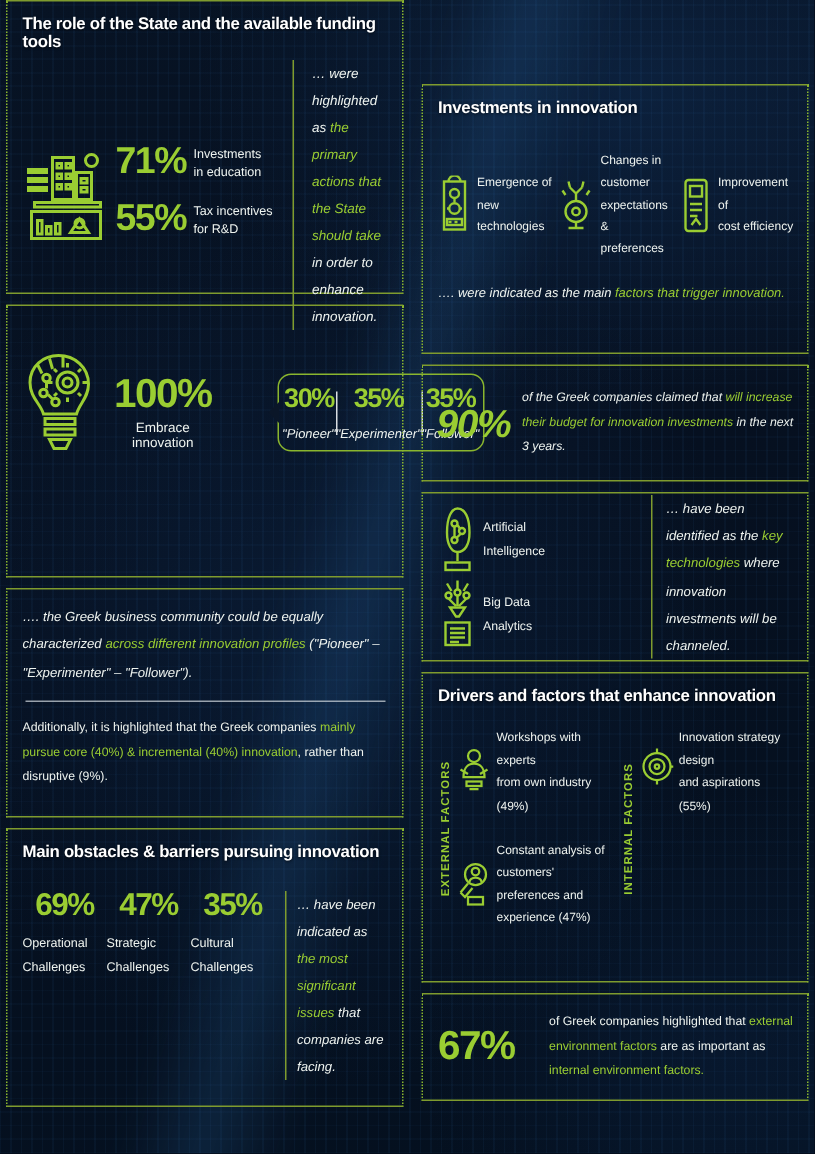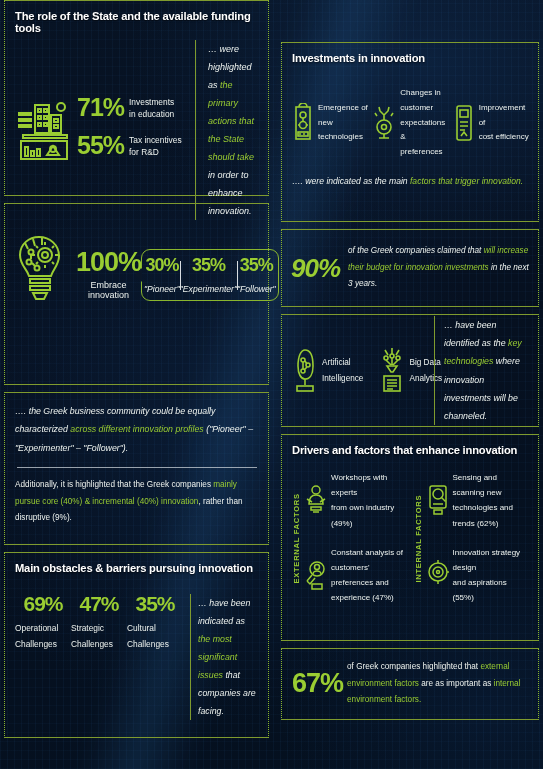--- a/index.html
+++ b/index.html
@@ -80,21 +80,21 @@
   .stat-row { display: flex; align-items: center; gap: 5px; margin: 8px 0 14px; }
   .stat-row .big-pct { font-size: 25px; }
   .stat-lbl { color: #eef3ef; font-size: 8.4px; line-height: 1.45; }
   .vdiv { width: 1px; align-self: stretch; background: #7f9b2e; margin: 0 8px 0 2px; }
   .p1-note {
     flex: 1; font-style: italic; font-size: 9px; line-height: 2.0;
     color: #eef3ef;
   }
 
   
-  .p2-body { display: flex; align-items: center; }
+  .p2-body { display: flex; align-items: center; gap: 44px; }
   .p2-left { width: 138px; display: flex; align-items: center; gap: 3px; }
   .p2-left-txt { text-align: center; }
   .p2-left-txt .big-pct { font-size: 27px; }
   .p2-left-txt .sub { color: #eef3ef; font-size: 9px; margin-top: 5px; }
   .profile-box {
     position: relative; flex: 1;
     border: 1.4px solid #8ab62e; border-radius: 9px;
     display: flex; padding: 7px 2px 6px;
   }
   .profile-box::before {
@@ -131,40 +131,40 @@
   .inv-note { font-style: italic; font-size: 8.6px; color: #eef3ef; }
 
   
   .p6 { padding: 10px 9px; }
   .p6-row { display: flex; align-items: center; gap: 8px; }
   .p6-row .big-pct { font-size: 26px; }
   .p6-txt { font-size: 8.2px; line-height: 2.05; color: #eef3ef; }
 
   
   .p7-body { display: flex; align-items: center; }
-  .tech-pair { display: flex; gap: 16px; width: 142px; }
+  .tech-pair { display: flex; gap: 0; width: 142px; flex-direction: column; }
   .tech-item { display: flex; align-items: center; gap: 4px; }
   .tech-item .txt { color: #eef3ef; font-size: 8.2px; line-height: 1.9; }
   .p7-note { flex: 1; font-style: italic; font-size: 8.8px; line-height: 2.05; color: #eef3ef; padding-left: 9px; }
 
   
   .drv-cols { display: flex; gap: 6px; margin-top: 5px; }
   .drv-col { flex: 1; display: flex; gap: 4px; }
   .vlabel {
     writing-mode: vertical-rl; transform: rotate(180deg);
     color: #9acd32; font-size: 7.6px; font-weight: bold;
     letter-spacing: .7px; text-align: center; padding: 2px 0;
   }
   .drv-items { flex: 1; }
   .drv-item { display: flex; align-items: center; gap: 4px; margin-bottom: 14px; }
   .drv-item:last-child { margin-bottom: 2px; }
   .drv-item .txt { color: #eef3ef; font-size: 8px; line-height: 1.9; }
 
   
-  .p9-row { display: flex; align-items: center; gap: 4px; }
+  .p9-row { display: flex; align-items: center; gap: 23px; }
   .p9-row .big-pct { font-size: 27px; }
   .p9-txt { font-size: 8.2px; line-height: 2.05; color: #eef3ef; }
 
   .ico { flex: 0 0 auto; display: block; }
 </style>
 </head>
 <body>
 
 <div id="infographic">
 
@@ -297,21 +297,21 @@
           </div>
         </div>
         <div class="vdiv" style="margin:0 7px;"></div>
         <div class="p4-note">
           <span class="white">… have been indicated as </span><span class="green">the most significant issues </span><span class="white">that companies are facing.</span>
         </div>
       </div>
     </div>
   </div>
 
-  <div class="col col-right" style="top:42px;">
+  <div class="col col-right" style="top:56px;">
 
     <div class="panel" style="height:180px;">
       <div class="panel-title">Investments in innovation</div>
       <div class="inv-items" style="margin-top:22px;">
         <div class="inv-item">
           <svg class="ico" width="22" height="40" viewBox="0 0 22 40" fill="none" stroke="#9acd32" stroke-width="1.6">
             <rect x="4" y="4" width="14" height="32"></rect>
             <path d="M7 4 a4 4 0 0 1 8 0"></path>
             <circle cx="11" cy="12" r="3"></circle>
               <circle cx="11" cy="22" r="3.5"></circle>
@@ -437,33 +437,20 @@
                 <span>preferences and experience (47%)</span>
               </div>
             </div>
           </div>
         </div>
         <div class="drv-col">
           <div class="vlabel">INTERNAL FACTORS</div>
           <div class="drv-items">
             <div class="drv-item">
               <svg class="ico" width="22" height="34" viewBox="0 0 22 34" fill="none" stroke="#9acd32" stroke-width="1.5">
-                <rect x="3" y="3" width="16" height="22" rx="2"></rect>
-                <circle cx="11" cy="11" r="5"></circle>
-                <path d="M14.5 14.5 l4 4"></path>
-                <path d="M6 21 h10"></path>
-                <rect x="7" y="27" width="8" height="4"></rect>
-              </svg>
-              <div class="txt">
-                <span>Sensing and scanning new</span><br>
-                <span>technologies and trends (62%)</span>
-              </div>
-            </div>
-            <div class="drv-item">
-              <svg class="ico" width="22" height="34" viewBox="0 0 22 34" fill="none" stroke="#9acd32" stroke-width="1.5">
                 <circle cx="11" cy="14" r="9"></circle>
                 <circle cx="11" cy="14" r="5"></circle>
                 <circle cx="11" cy="14" r="1.5"></circle>
                 <path d="M11 5 v-3 M11 23 v3 M2 14 h-0 M20 14 h2"></path>
               </svg>
               <div class="txt">
                 <span>Innovation strategy design</span><br>
                 <span>and aspirations (55%)</span>
               </div>
             </div>

